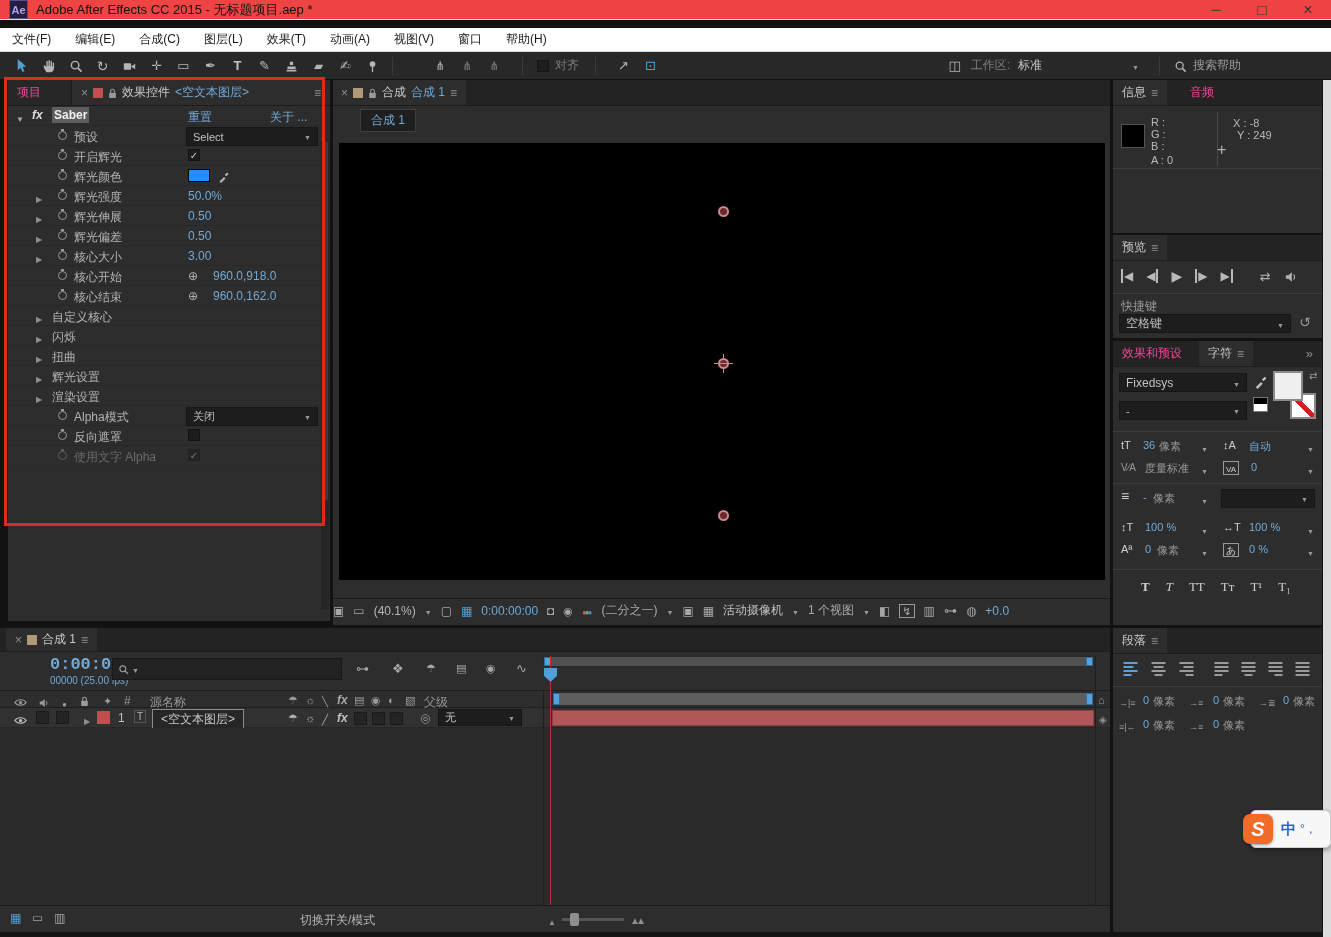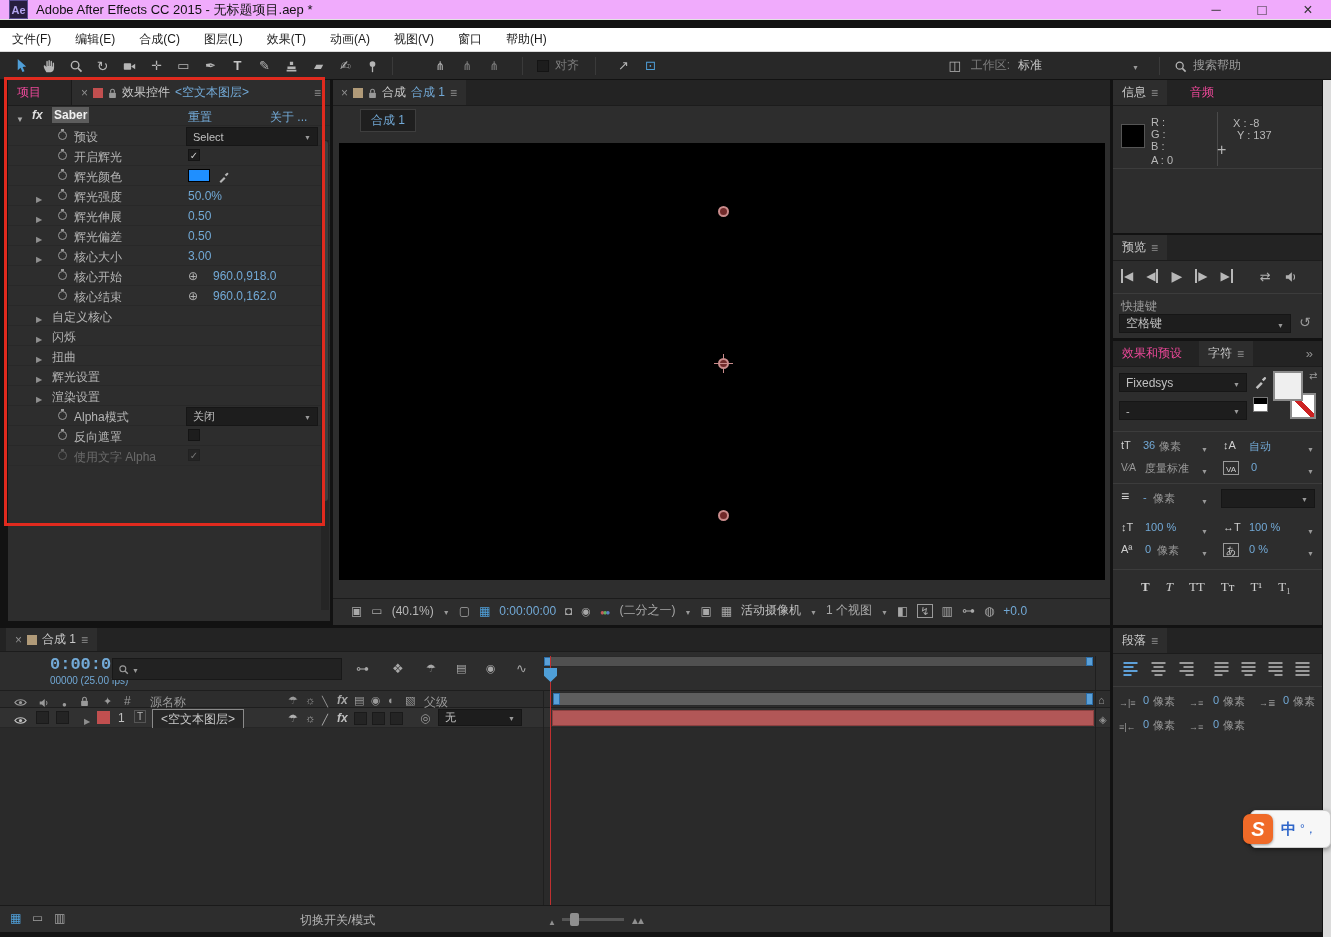--- a/index.html
+++ b/index.html
@@ -65,21 +65,21 @@
 .g-lines::before{content:"≡";font-size:14px}
 .g-vsc::before{content:"↕T";font-size:11px}
 .g-hsc::before{content:"↔T";font-size:11px}
 .g-base::before{content:"Aª";font-size:11px}
 .g-tsume::before{content:"あ";font-size:10px}
 .g-il::before{content:"→|≡";font-size:9px}
 .g-fi::before{content:"→≣";font-size:9px}
 .g-ir::before{content:"≡|←";font-size:9px}
 .g-sb::before{content:"→≡";font-size:9px}
 
-.titlebar{left:0;top:0;width:1331px;height:20px;background:#f0abfc;border-bottom:1px solid #e2e2e2;display:flex;align-items:center;color:#111}
+.titlebar{left:0;top:0;width:1331px;height:20px;background:#ef4444;border-bottom:1px solid #e2e2e2;display:flex;align-items:center;color:#111}
 .appbadge{width:19px;height:19px;margin:0 8px 0 9px;background:#271e3e;color:#b2a4ee;font-weight:bold;font-size:11px;display:flex;align-items:center;justify-content:center;border:1px solid #5a4d93}
 .winbtn{width:30px;text-align:center;color:#333;font-size:13px}
 .menubar{left:0;top:28px;width:1331px;height:24px;background:#fff;border-bottom:1px solid #d9d9d9;display:flex;align-items:center;color:#1a1a1a;font-size:12px}
 .menubar span{padding:0 12px}
 .toolbar{left:0;top:52px;width:1331px;height:28px;background:#282828;border-bottom:1px solid #121212;display:flex;align-items:center;color:#b5b5b5}
 .tool{width:27px;text-align:center}
 .tsep{width:1px;height:18px;background:#3a3a3a;margin:0 6px}
 
 .panel{position:absolute;background:#2d2d2d}
 .tabbar{display:flex;align-items:stretch;background:#232323;height:26px;border-bottom:1px solid #1c1c1c}
@@ -372,21 +372,21 @@
     <div class="pt" style="left:379px;top:63px">
         <div class="c"></div>
       </div>
     <div class="pt cross" style="left:379px;top:215px">
         <div class="c"></div>
       </div>
     <div class="pt" style="left:379px;top:367px">
         <div class="c"></div>
       </div>
   </div>
-  <div class="abs" style="left:0;top:518px;width:777px;height:24px;border-top:1px solid #1b1b1b;display:flex;align-items:center;gap:9px;padding:0 18px;color:#a8a8a8">
+  <div class="abs" style="left:0;top:518px;width:777px;height:24px;border-top:1px solid #1b1b1b;display:flex;align-items:center;gap:9px;padding:0 0;color:#a8a8a8">
     <span class="g-pv"></span>
     <span class="g-mon"></span>
     <span style="color:#b8b8b8">(40.1%)</span>
     <span class="g-chev"></span>
     <span class="g-roi"></span>
     <span class="g-grid" style="color:#4f9fd8"></span>
     <span class="blue">0:00:00:00</span>
     <span class="g-snap"></span>
     <span class="g-blur"></span>
     <span><i class="g-dot" style="color:#c25a5a"></i><i class="g-dot" style="color:#5fae5f;margin-left:-2px"></i><i class="g-dot" style="color:#5a7fc2;margin-left:-2px"></i></span>
@@ -417,21 +417,21 @@
         <span>音频</span>
       </div>
   </div>
   <div class="abs" style="left:8px;top:44px;width:24px;height:24px;background:#000;border:1px solid #555"></div>
   <span class="abs" style="left:38px;top:36px;font-size:11px">R :</span>
   <span class="abs" style="left:38px;top:48px;font-size:11px">G :</span>
   <span class="abs" style="left:38px;top:60px;font-size:11px">B :</span>
   <span class="abs" style="left:38px;top:74px;font-size:11px">A : 0</span>
   <div class="abs" style="left:104px;top:32px;width:1px;height:54px;background:#4a4a4a"></div>
   <span class="abs" style="left:120px;top:37px;font-size:11px">X : -8</span>
-  <span class="abs" style="left:124px;top:49px;font-size:11px">Y : 137</span>
+  <span class="abs" style="left:124px;top:49px;font-size:11px">Y : 249</span>
   <span class="abs g-plus" style="left:104px;top:62px"></span>
   <div class="hr" style="top:88px"></div>
 </div>
 
 <div class="panel" style="left:1113px;top:235px;width:209px;height:103px">
   <div class="tabbar">
     <div class="tab on">
         <span>预览</span>
         <span class="g-menu"></span>
       </div>

